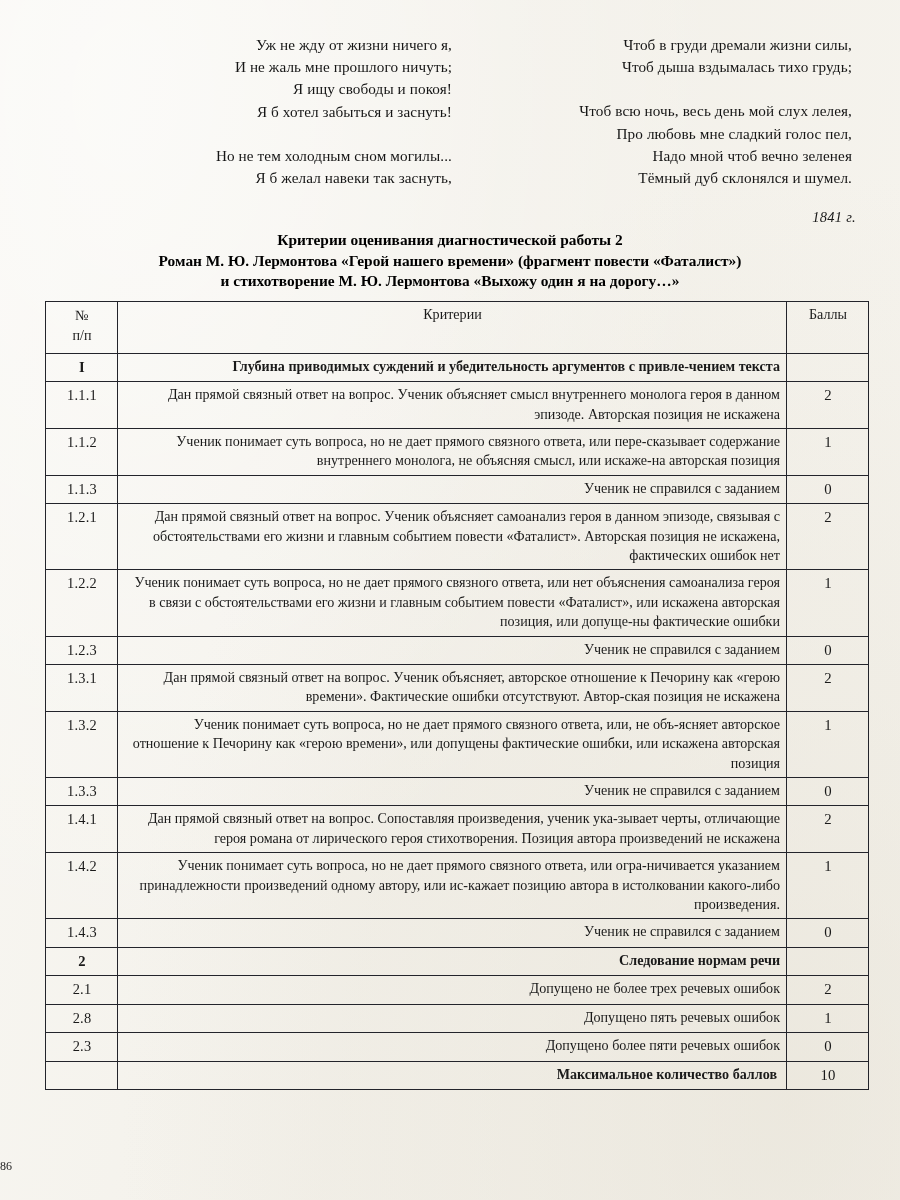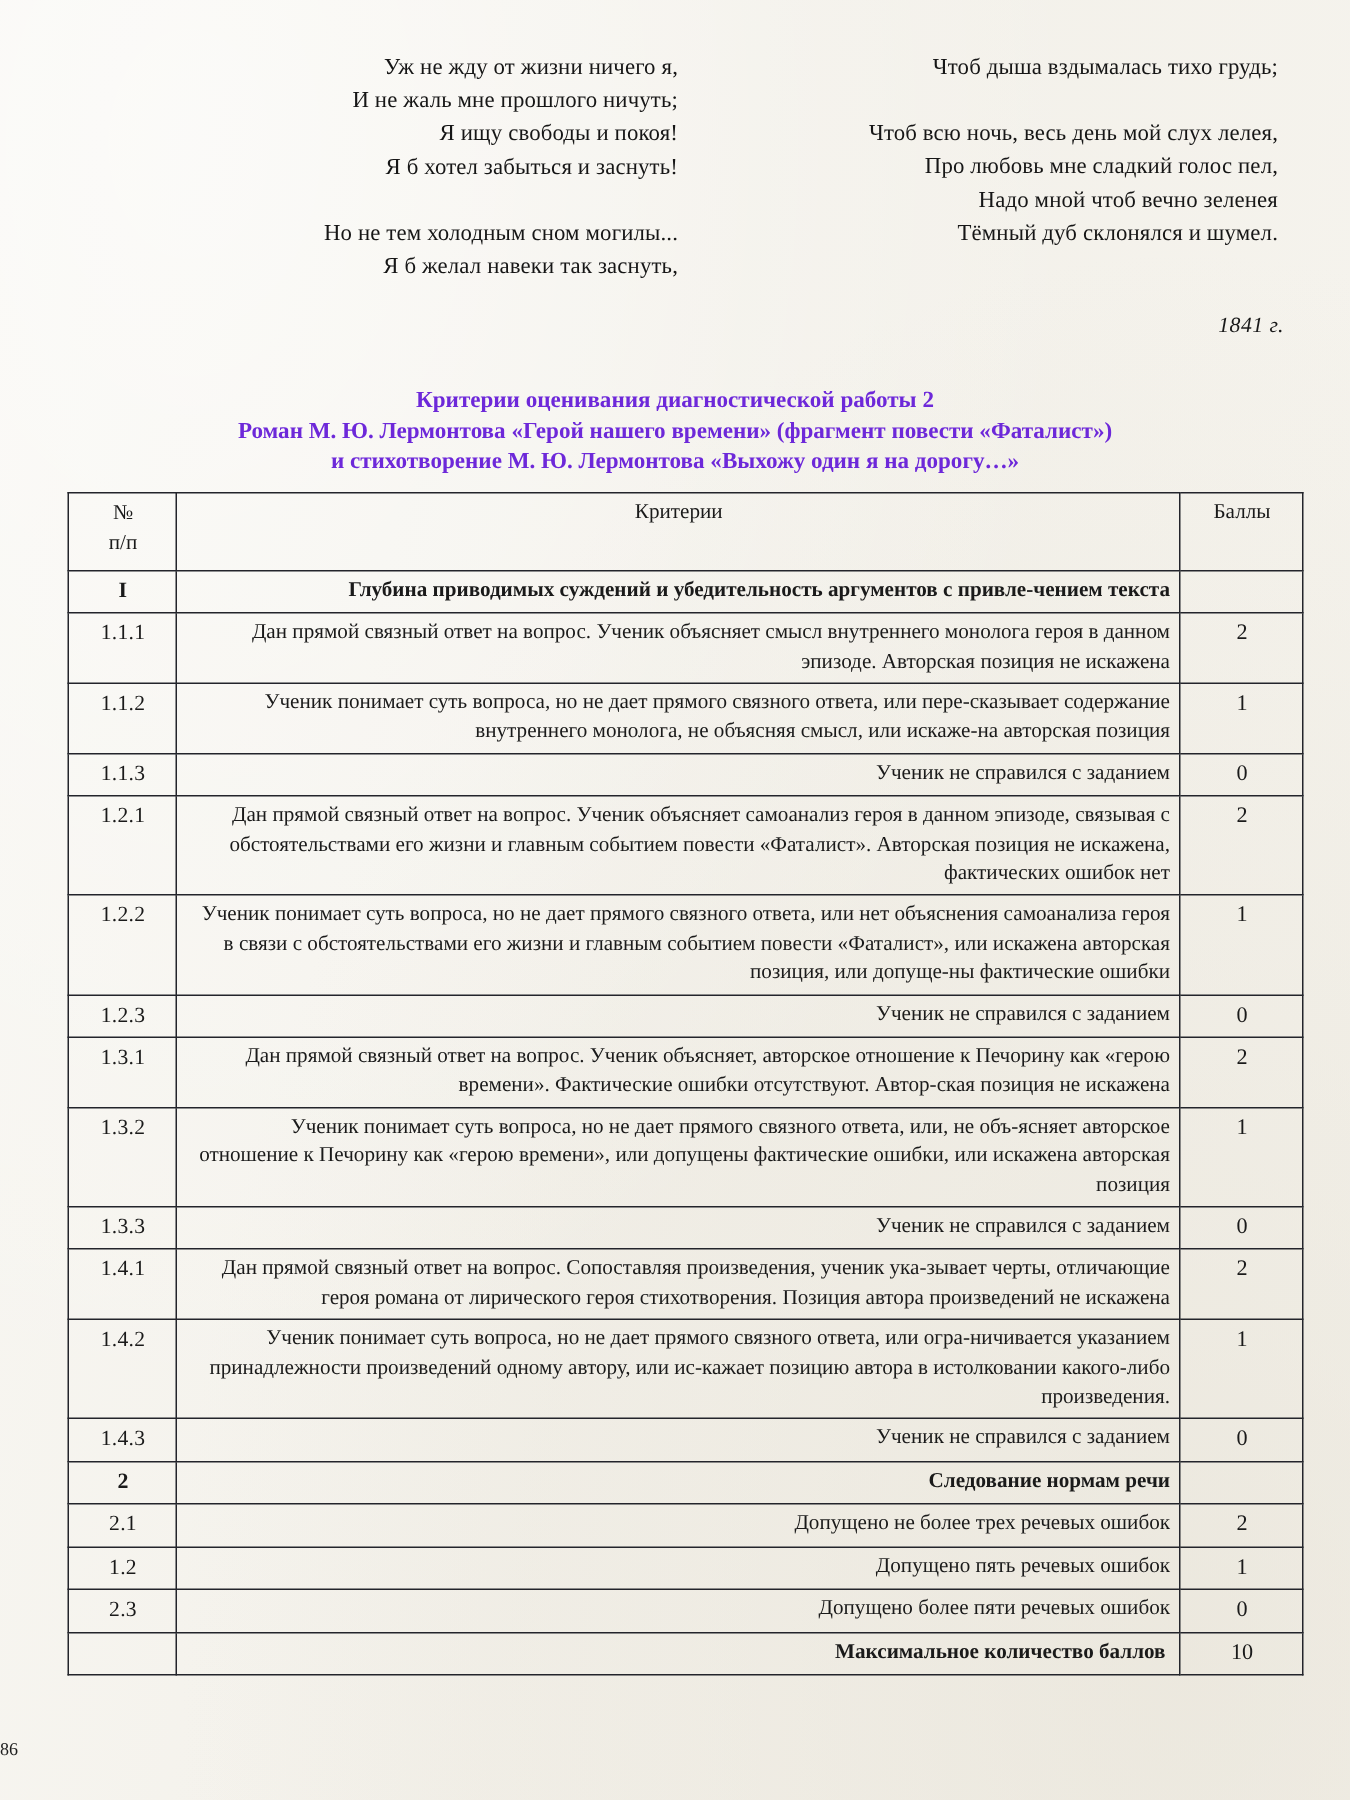--- a/index.html
+++ b/index.html
@@ -61,23 +61,23 @@
     letter-spacing: 0.3px;
     padding-left: 38px;
   }
 
   
   .doc-title {
     text-align: center;
     font-weight: bold;
     font-size: 15.4px;
     line-height: 20.5px;
-    margin: 31px 0 9px 0;
+    margin: 4px 0 9px 0;
     padding: 0 40px;
-    color: #6d28d9;
+    color: #000000;
   }
   .doc-title .tline { display: block; white-space: nowrap; }
 
   
   .crit-table {
     border-collapse: collapse;
     width: 823px;
     margin: 0 0 0 45px;
     table-layout: fixed;
     background: transparent;
@@ -157,20 +157,21 @@
           <div class="verse">Я ищу свободы и покоя!</div>
           <div class="verse">Я б хотел забыться и заснуть!</div>
         </div>
         <div class="stanza">
           <div class="verse">Но не тем холодным сном могилы...</div>
           <div class="verse">Я б желал навеки так заснуть,</div>
         </div>
       </div>
     <div class="poem-col right" id="poem-right">
         <div class="stanza">
+          <div class="verse">Чтоб в груди дремали жизни силы,</div>
           <div class="verse">Чтоб дыша вздымалась тихо грудь;</div>
         </div>
         <div class="stanza">
           <div class="verse">Чтоб всю ночь, весь день мой слух лелея,</div>
           <div class="verse">Про любовь мне сладкий голос пел,</div>
           <div class="verse">Надо мной чтоб вечно зеленея</div>
           <div class="verse">Тёмный дуб склонялся и шумел.</div>
         </div>
       </div>
   </div>
@@ -268,21 +269,21 @@
           <td class="num">2</td>
           <td class="crit">Следование нормам речи</td>
           <td class="score"></td>
         </tr>
         <tr class="">
           <td class="num">2.1</td>
           <td class="crit">Допущено не более трех речевых ошибок</td>
           <td class="score">2</td>
         </tr>
         <tr class="">
-          <td class="num">1.2</td>
+          <td class="num">2.8</td>
           <td class="crit">Допущено пять речевых ошибок</td>
           <td class="score">1</td>
         </tr>
         <tr class="">
           <td class="num">2.3</td>
           <td class="crit">Допущено более пяти речевых ошибок</td>
           <td class="score">0</td>
         </tr>
         <tr class="total">
           <td class="num"></td>

